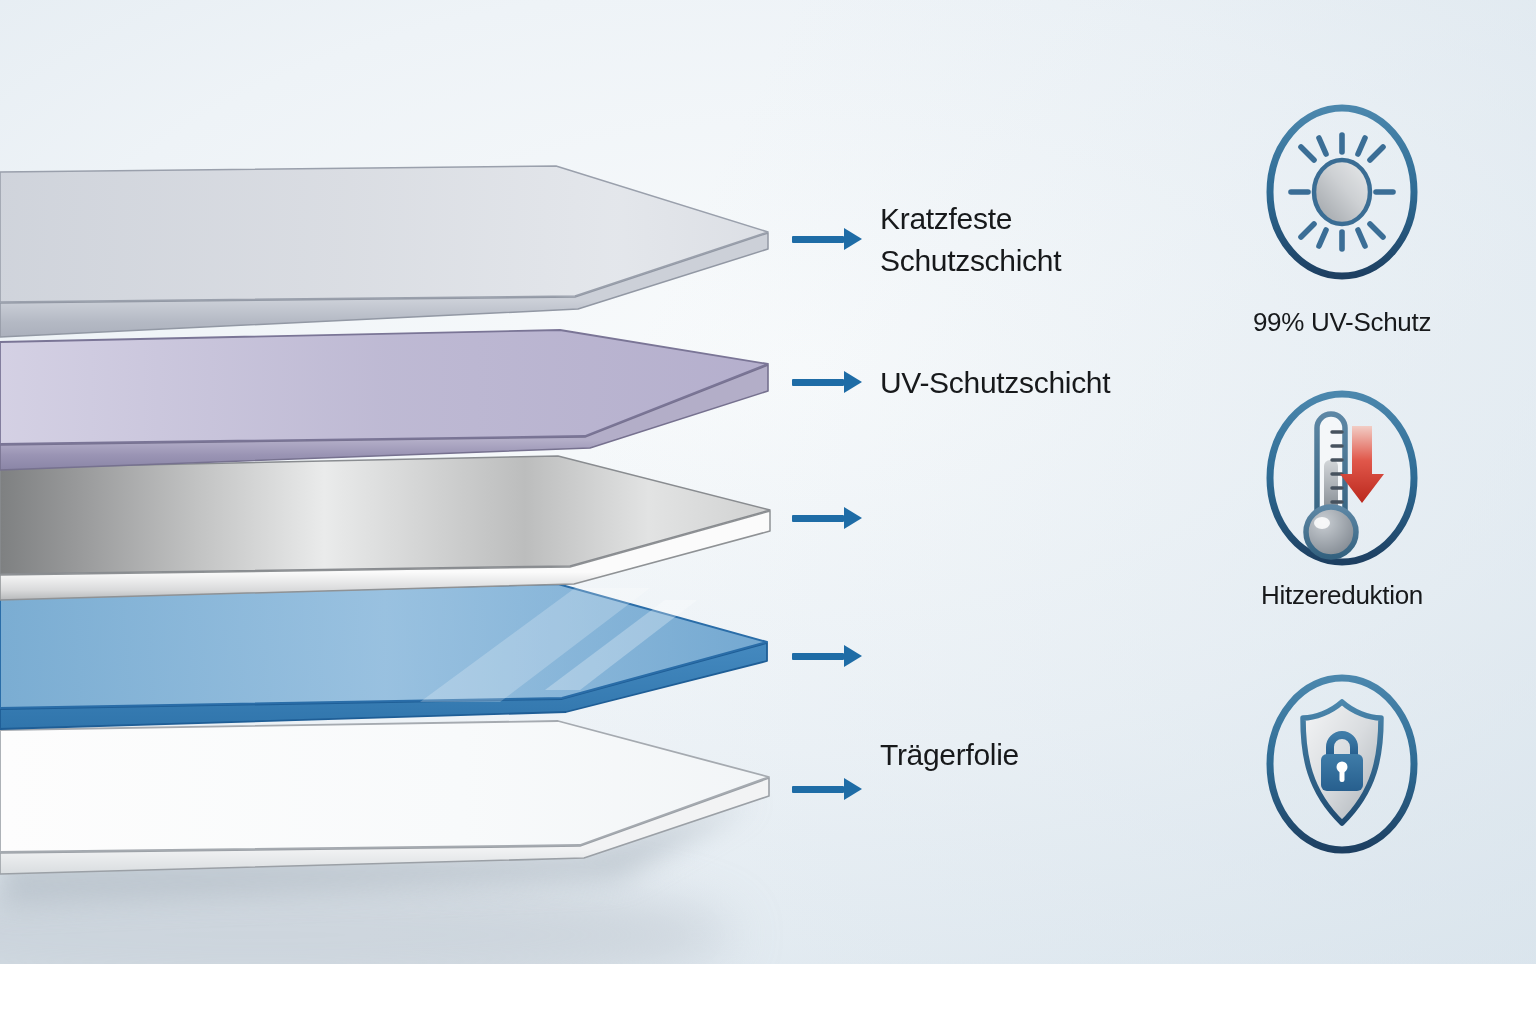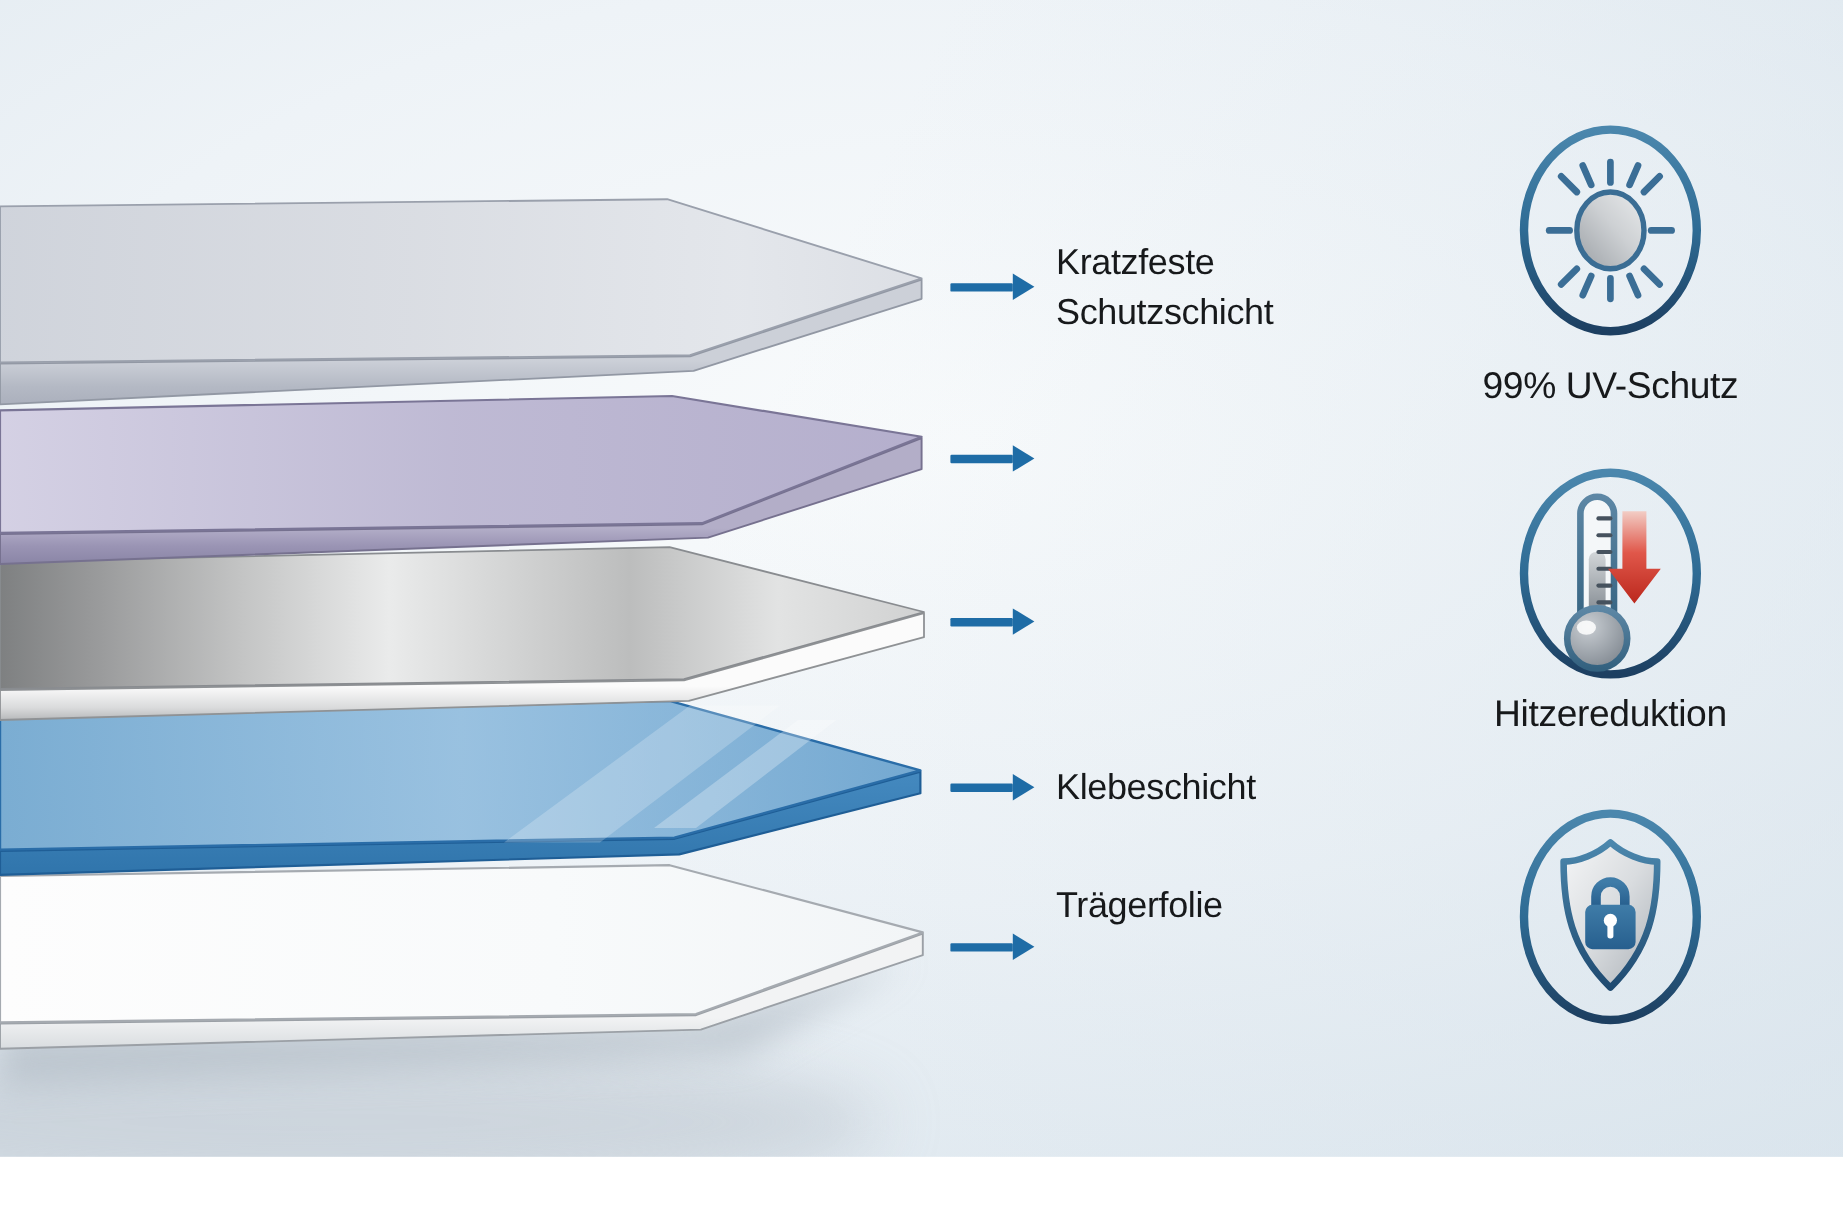--- a/index.html
+++ b/index.html
@@ -18,21 +18,21 @@
                border-top:11px solid transparent;border-bottom:11px solid transparent;}
   .callout-text{
     position:absolute;left:880px;color:var(--ink);
     font-size:30px;line-height:42px;letter-spacing:-0.3px;
     white-space:pre-line;
   }
   
   .benefit-icon{position:absolute;}
   .benefit-caption{
     position:absolute;left:1162px;width:360px;text-align:center;
-    color:var(--ink);font-size:31px;line-height:42px;letter-spacing:-0.3px;
+    color:var(--ink);font-size:26px;line-height:42px;letter-spacing:-0.3px;
     white-space:pre-line;
   }
 </style>
 </head>
 <body>
 
 <div class="stage" id="stage" style="--arrow: #1e6ca6; --ink: #17191b;">
 
   <svg class="stack-svg" width="1536" height="1024" viewBox="0 0 1536 1024">
     <defs>
@@ -135,31 +135,31 @@
       <i class="shaft"></i>
       <i class="head"></i>
     </span>
   <div class="callout-text" style="top:198px;">Kratzfeste
 Schutzschicht</div>
 
   <span class="arrow" style="left:792px;top:371px;">
       <i class="shaft"></i>
       <i class="head"></i>
     </span>
+  <div class="callout-text" style="top:362px;">UV-Schutzschicht</div>
 
   <span class="arrow" style="left:792px;top:507px;">
       <i class="shaft"></i>
       <i class="head"></i>
     </span>
 
   <span class="arrow" style="left:792px;top:645px;">
       <i class="shaft"></i>
       <i class="head"></i>
     </span>
-  <div class="callout-text" style="top:636px;">Klebeschicht</div>
 
   <span class="arrow" style="left:792px;top:778px;">
       <i class="shaft"></i>
       <i class="head"></i>
     </span>
   <div class="callout-text" style="top:734px;">Trägerfolie</div>
 
   <svg class="benefit-icon" style="left:1262px;top:100px;" width="160" height="186" viewBox="0 0 160 186">
     <defs>
       <linearGradient id="ring1" x1="0" y1="0" x2="0" y2="1">

